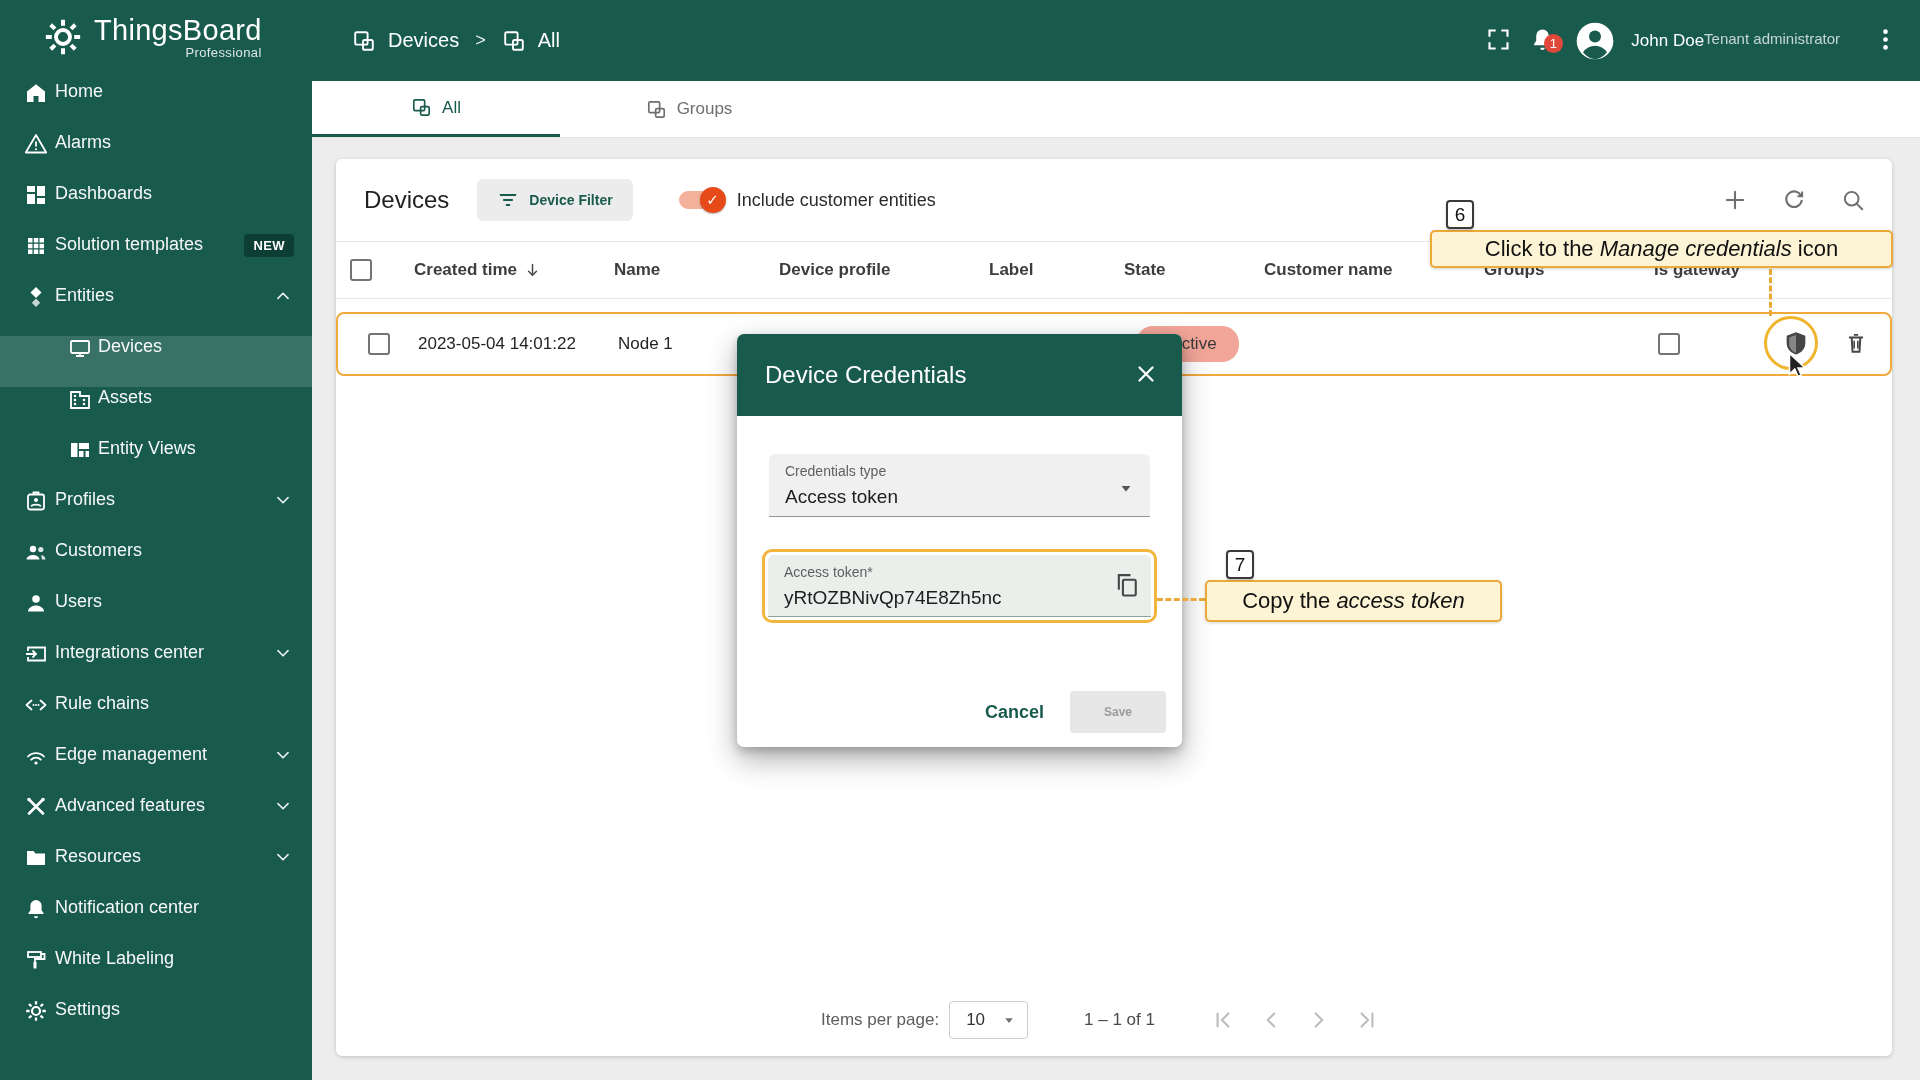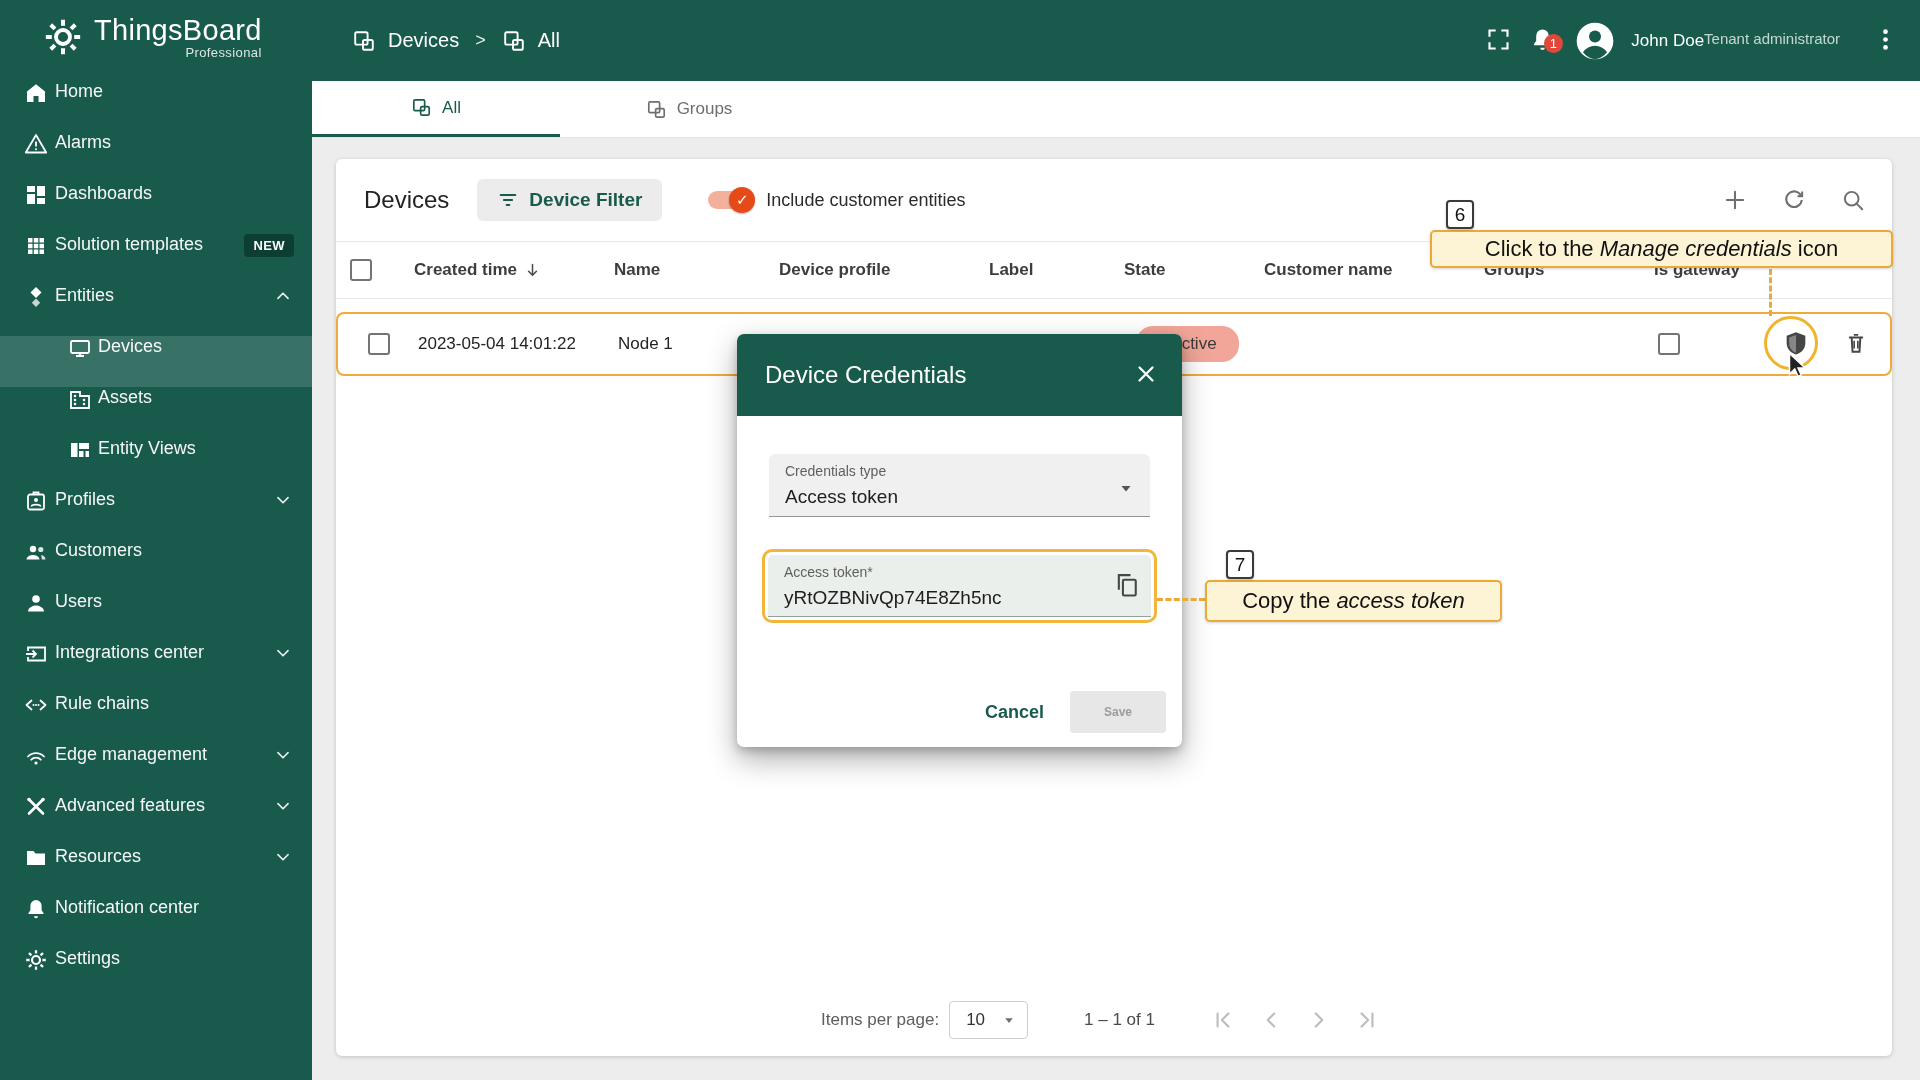--- a/index.html
+++ b/index.html
@@ -50,21 +50,21 @@
   .main-bg{position:absolute;left:312px;top:81px;right:0;bottom:0;background:#EDEDED;}
   .tabbar{position:absolute;left:312px;top:81px;right:0;height:57px;background:#fff;display:flex;border-bottom:1px solid #E4E4E4;}
   .tab{height:100%;display:flex;align-items:center;justify-content:center;gap:10px;font-size:17px;font-weight:500;cursor:pointer;}
   .tab svg{width:21px;height:21px;}
   .tab-all{width:248px;color:var(--teal);border-bottom:3px solid var(--teal);}
   .tab-groups{width:258px;color:#6E6E6E;}
 
   .card{position:absolute;left:336px;top:159px;width:1556px;height:897px;background:#fff;border-radius:6px;box-shadow:0 1px 4px rgba(0,0,0,.18);display:flex;flex-direction:column;}
   .toolbar{height:82px;display:flex;align-items:center;padding:0 26px 0 28px;flex:none;}
   .content-title{font-size:24px;font-weight:500;color:#222;}
-  .filter-btn{display:flex;align-items:center;gap:10px;background:#ECECEC;border:none;border-radius:6px;height:42px;padding:0 20px;color:var(--teal);font-weight:600;font-size:19px;margin-left:28px;cursor:pointer;}
+  .filter-btn{display:flex;align-items:center;gap:10px;background:#ECECEC;border:none;border-radius:6px;height:42px;padding:0 20px;color:var(--teal);font-weight:600;font-size:14px;margin-left:28px;cursor:pointer;}
   .filter-btn svg{width:22px;height:22px;}
   .toggle-group{display:flex;align-items:center;gap:14px;margin-left:46px;}
   .switch{width:44px;height:18px;border-radius:9px;background:#F3B09B;position:relative;cursor:pointer;}
   .knob{position:absolute;right:-3px;top:-4px;width:26px;height:26px;border-radius:50%;background:var(--orange);display:flex;align-items:center;justify-content:center;color:#fff;font-size:15px;box-shadow:0 1px 2px rgba(0,0,0,.3);}
   .toggle-label{font-size:18px;color:#2b2b2b;}
   .toolbar-actions{margin-left:auto;display:flex;align-items:center;gap:33px;}
   .icon-btn{background:none;border:none;padding:0;width:26px;height:26px;color:#6F6F6F;cursor:pointer;}
   .icon-btn svg{width:26px;height:26px;}
 
   .tgrid{display:grid;grid-template-columns:64px 200px 165px 210px 135px 140px 220px 170px 130px 122px;align-items:center;}
@@ -451,20 +451,26 @@
         </svg>
     </div>
     <div class="nav-item">
       <svg class="nico">
           <use href="#i-bell"></use>
         </svg>
       <span class="nlabel">Notification center</span>
     </div>
     <div class="nav-item">
       <svg class="nico">
+          <use href="#i-paint"></use>
+        </svg>
+      <span class="nlabel">White Labeling</span>
+    </div>
+    <div class="nav-item">
+      <svg class="nico">
           <use href="#i-gear"></use>
         </svg>
       <span class="nlabel">Settings</span>
     </div>
   </nav>
 
   <div class="main-bg"></div>
 
   <div class="tabbar">
     <div class="tab tab-all">

